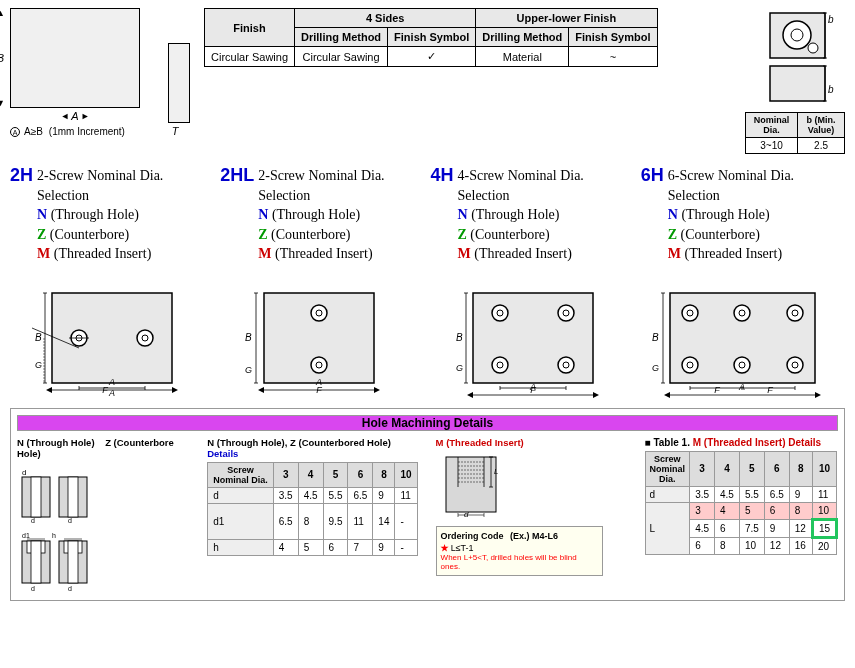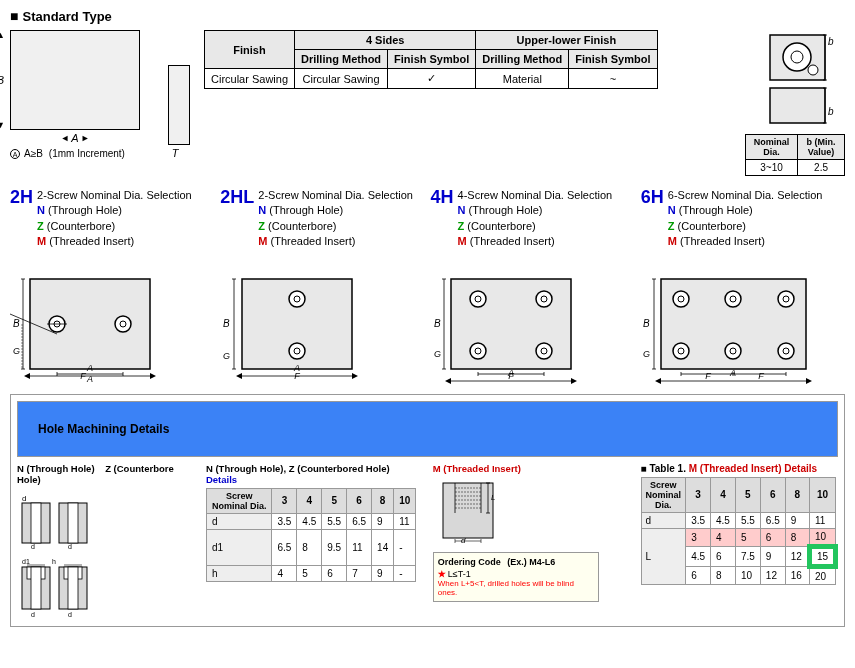--- a/index.html
+++ b/index.html
@@ -115,76 +115,75 @@
     .predrilled-types {
       display: flex;
       gap: 6px;
       margin-bottom: 10px;
       align-items: flex-start;
     }
     .ptype {
       flex: 1;
       display: flex;
       flex-direction: column;
-      align-items: flex-start;
+      align-items: center;
     }
     .ptype-header {
       display: flex;
       align-items: flex-start;
       gap: 4px;
       margin-bottom: 4px;
     }
     .ptype-code {
       font-size: 18px;
       font-weight: bold;
       color: #0000cc;
       line-height: 1;
     }
     .ptype-desc {
-      font-size: 11px;
+      font-size: 14px;
       line-height: 1.4;
+      font-family: Liberation Serif, serif;
     }
     .ptype-desc .n { color: #0000cc; font-weight: bold; }
     .ptype-desc .z { color: #009900; font-weight: bold; }
     .ptype-desc .m { color: #cc0000; font-weight: bold; }
 
     
     .hole-machining {
       background: #fff;
       border: 1px solid #999;
       padding: 6px;
     }
     .hm-title {
+      text-align: center;
       font-weight: bold;
       font-size: 12px;
       margin-bottom: 6px;
-      background: #3b82f6;
-      padding: 20px;
+      background: #d946ef;
+      padding: 0;
       border: 1px solid #999;
     }
     .hm-content {
       display: flex;
       gap: 4px;
       align-items: flex-start;
     }
     .ordering-box {
       border: 1px solid #999;
       padding: 4px;
       font-size: 9px;
       background: #fffff0;
     }
   </style>
 </head>
 <body>
 
 <div class="page">
 
-  <div class="section-header">
-    <span>Standard Type</span>
-  </div>
 
   <div class="standard-type">
 
     <div class="std-diagrams">
       <div style="position:relative; margin-right:12px;">
 
         <div style="position:absolute;left:-14px;top:0;bottom:0;display:flex;align-items:center;flex-direction:column;justify-content:space-between;height:100px;">
           <span style="font-size:9px;">▲</span>
           <span style="font-size:11px;font-style:italic;">B</span>
           <span style="font-size:9px;">▼</span>
@@ -611,21 +610,21 @@
               <td style="border:1px solid #999;padding:2px 5px;background:#ffcccc;">6</td>
               <td style="border:1px solid #999;padding:2px 5px;background:#ffcccc;">8</td>
               <td style="border:1px solid #999;padding:2px 5px;background:#ffcccc;">10</td>
             </tr>
             <tr>
               <td style="border:1px solid #999;padding:2px 5px;">4.5</td>
               <td style="border:1px solid #999;padding:2px 5px;">6</td>
               <td style="border:1px solid #999;padding:2px 5px;">7.5</td>
               <td style="border:1px solid #999;padding:2px 5px;">9</td>
               <td style="border:1px solid #999;padding:2px 5px;">12</td>
-              <td style="border:5px solid #22c55e;padding:2px 5px;">15</td>
+              <td style="border:3px solid #22c55e;padding:2px 5px;">15</td>
             </tr>
             <tr>
               <td style="border:1px solid #999;padding:2px 5px;">6</td>
               <td style="border:1px solid #999;padding:2px 5px;">8</td>
               <td style="border:1px solid #999;padding:2px 5px;">10</td>
               <td style="border:1px solid #999;padding:2px 5px;">12</td>
               <td style="border:1px solid #999;padding:2px 5px;">16</td>
               <td style="border:1px solid #999;padding:2px 5px;">20</td>
             </tr>
           </tbody>

